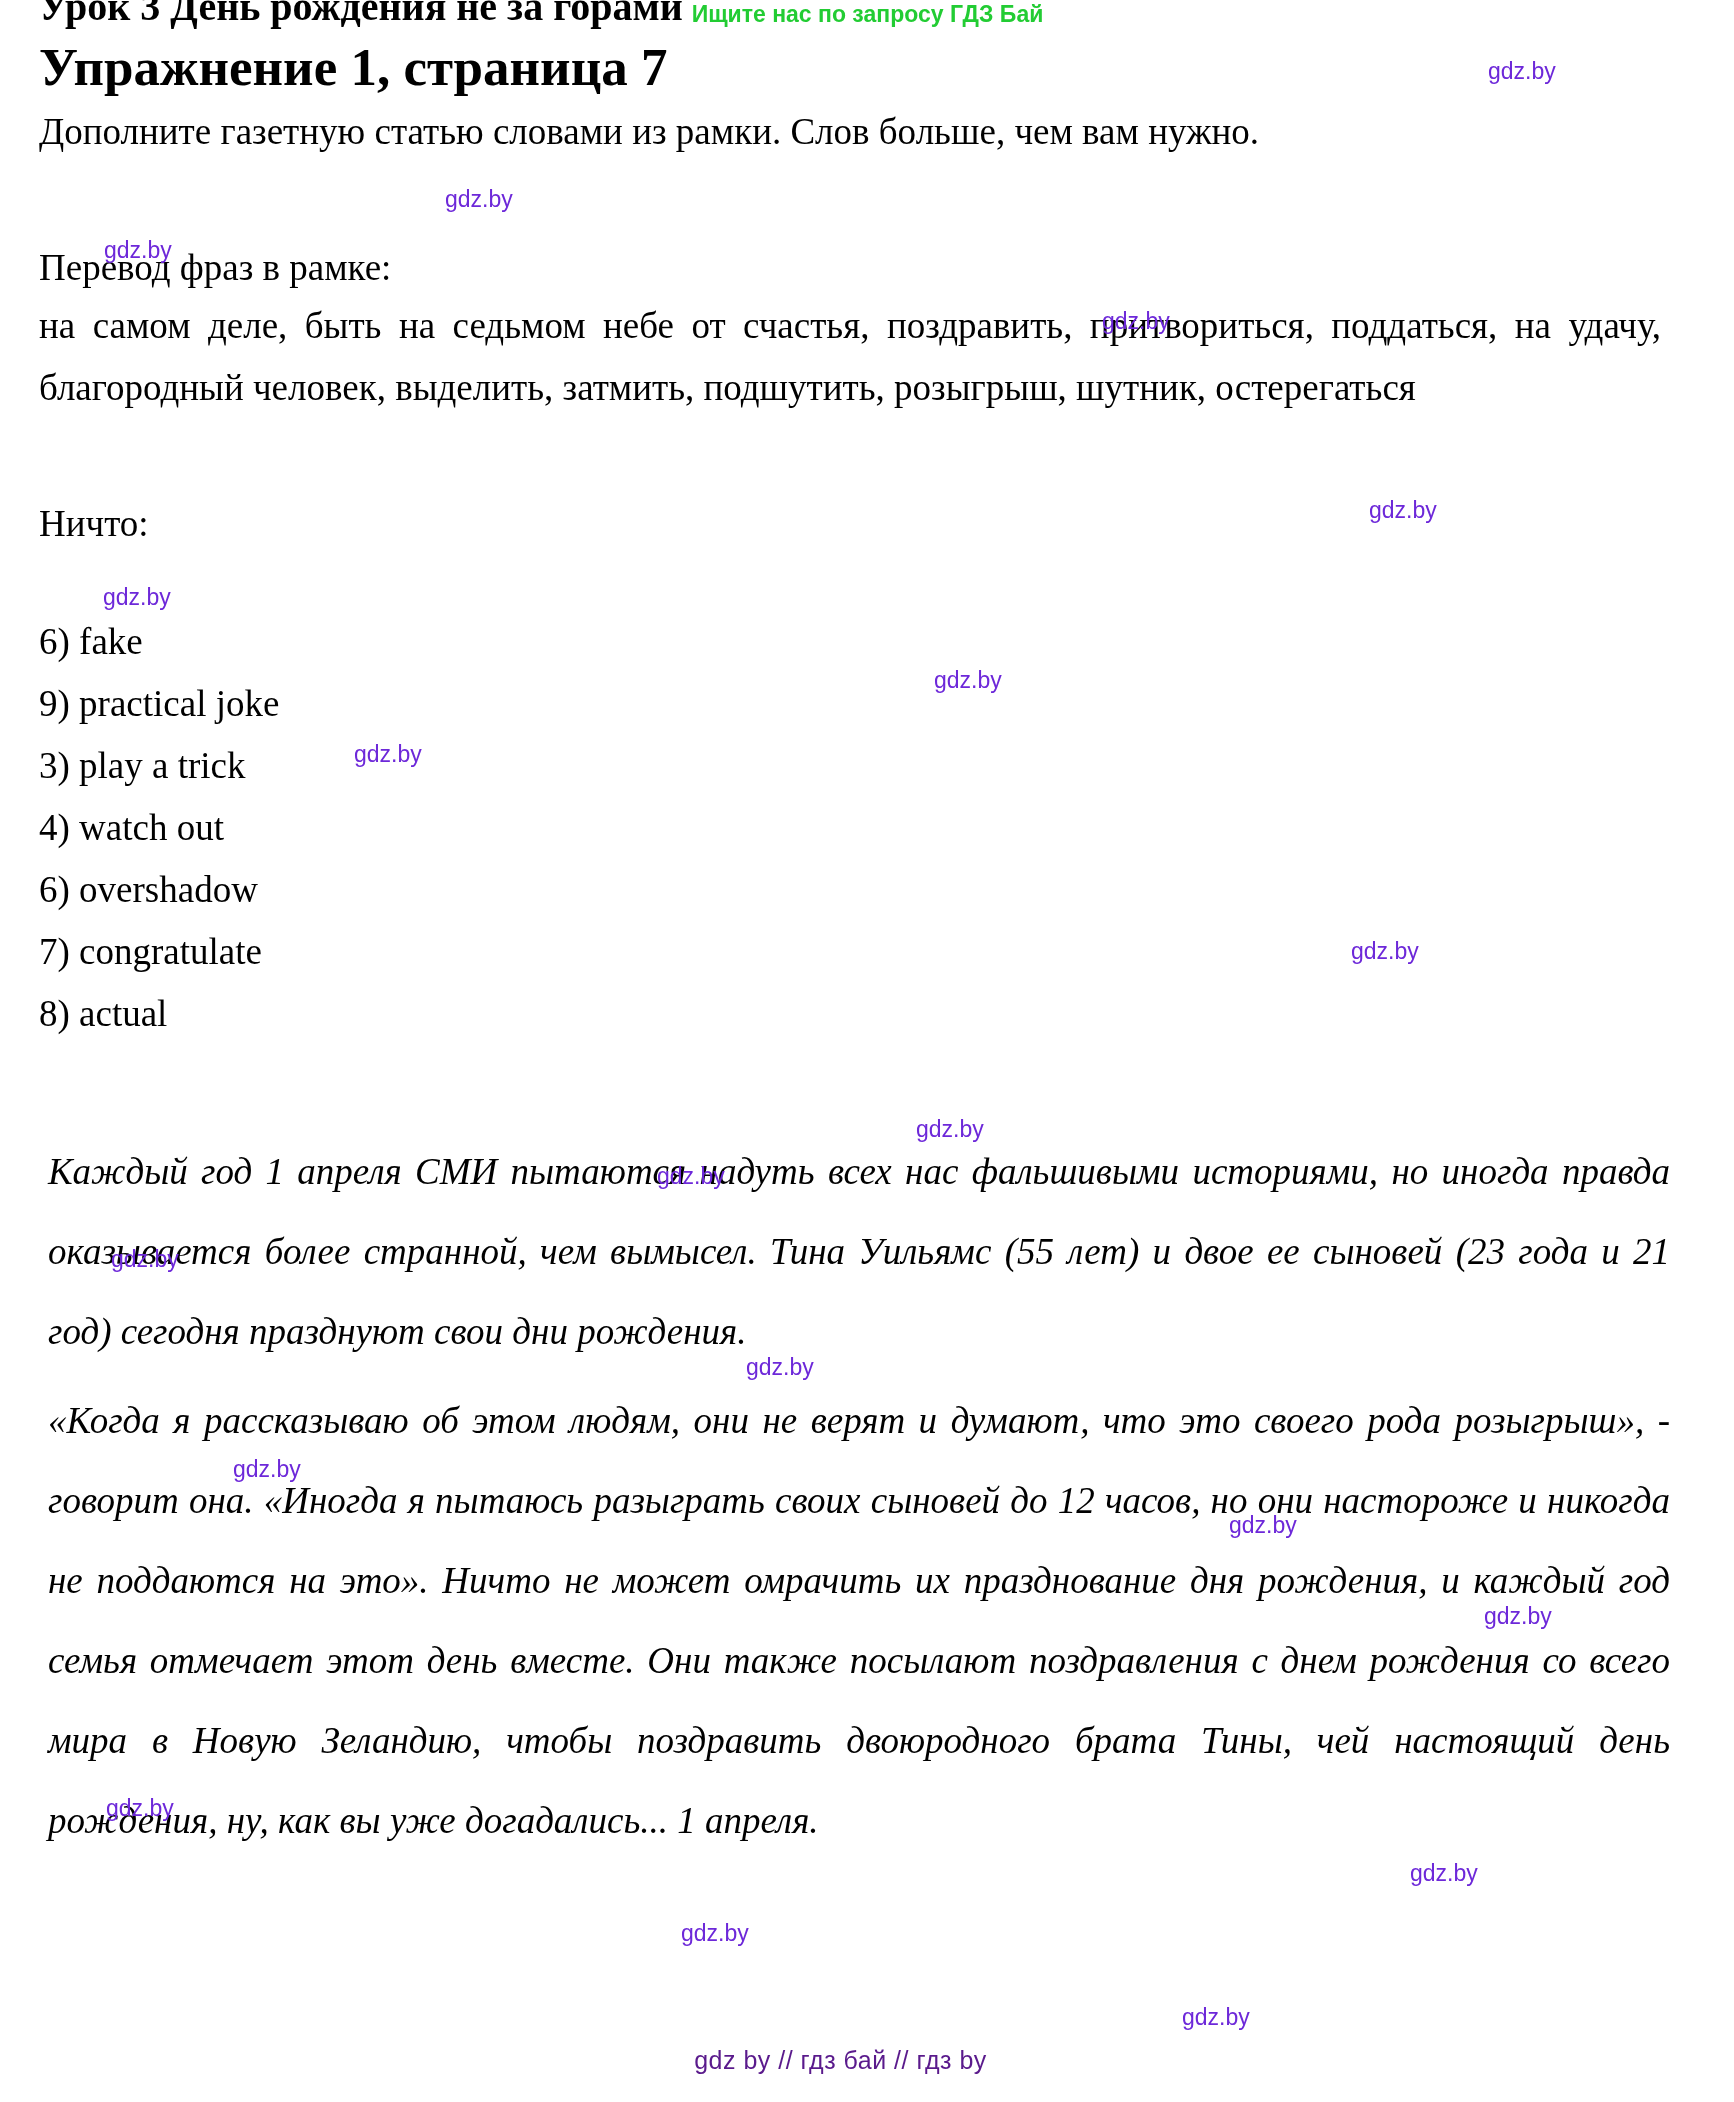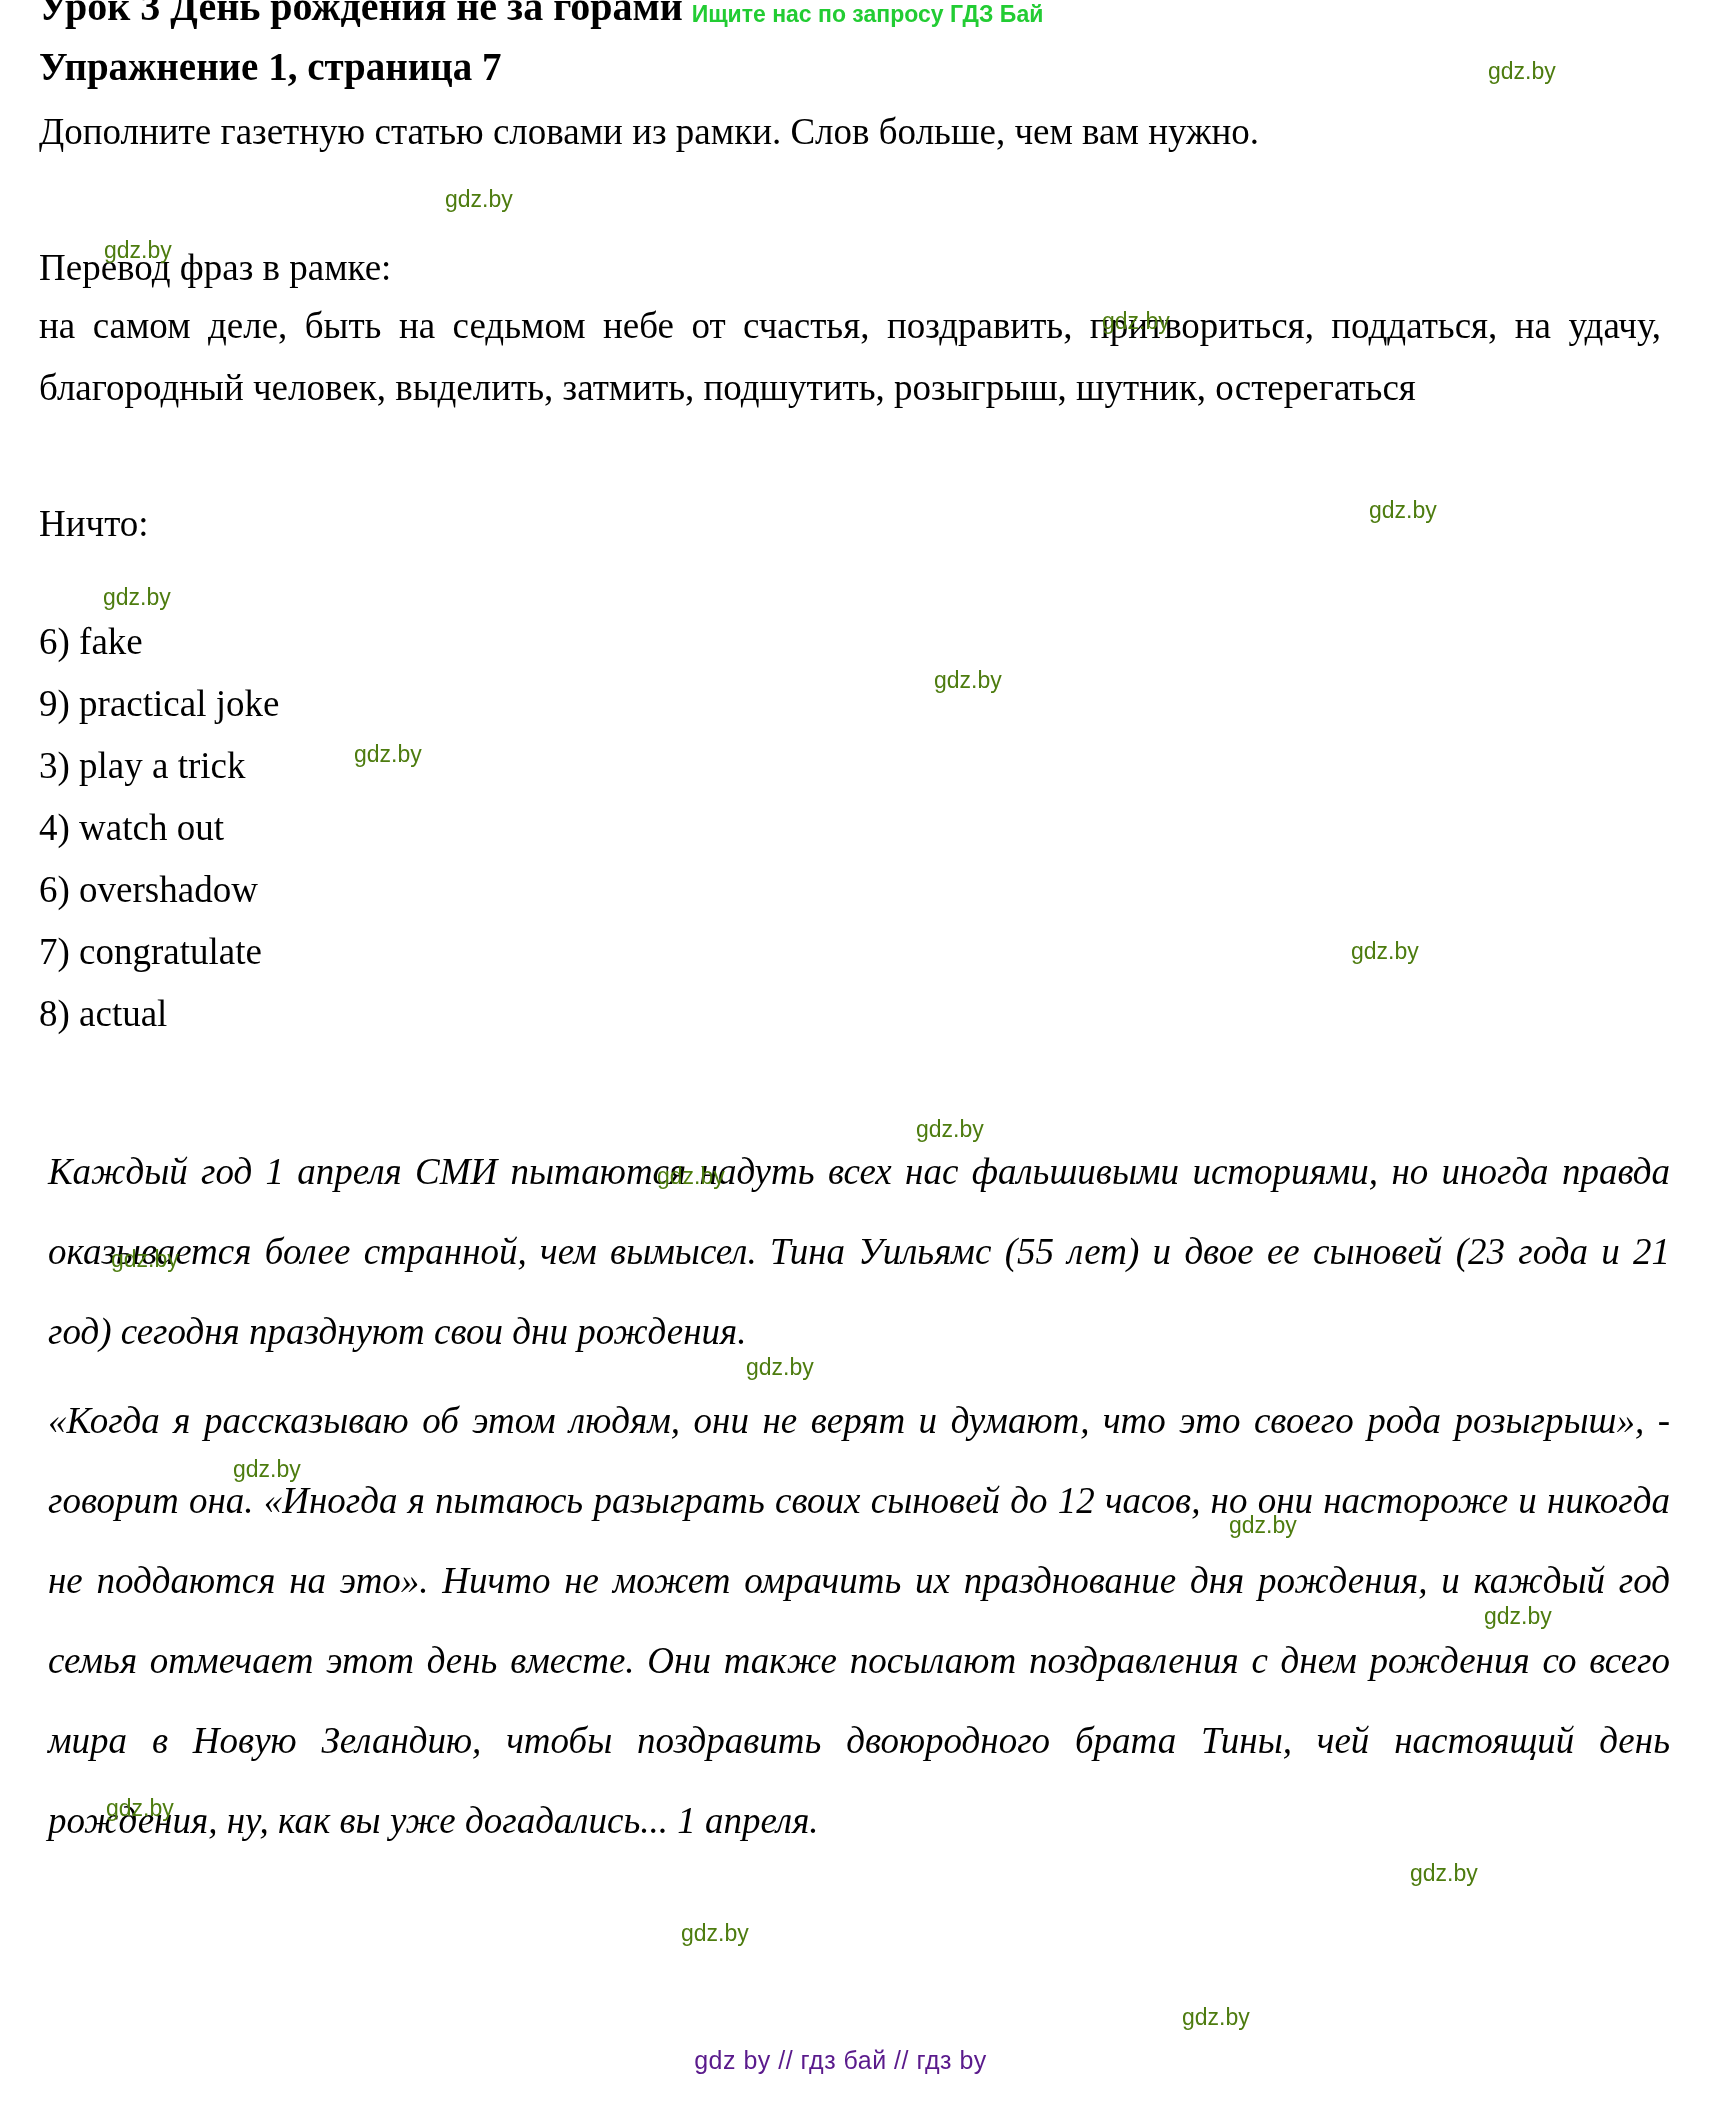--- a/index.html
+++ b/index.html
@@ -63,21 +63,21 @@
     height: 2102px;
   }
   .content {
     position: absolute;
     left: 39px;
     top: 39px;
     width: 1650px;
   }
 
   .exercise-title {
-    font-size: 39px;
+    font-size: 53px;
     font-weight: 700;
     line-height: 56px;
     margin: 0 0 5.6px 0;
   }
 
   .task-text {
     font-size: 37px;
     line-height: 62px;
     margin: 0;
     text-align: justify;
@@ -132,21 +132,21 @@
   .article-paragraph.last-justify {
     text-align-last: left;
   }
 
   
   .watermark {
     position: absolute;
     font-family: "Liberation Sans", "DejaVu Sans", sans-serif;
     font-size: 23px;
     font-weight: 400;
-    color: #4d7c0f;
+    color: #6d28d9;
     white-space: nowrap;
     z-index: 30;
     pointer-events: none;
   }
 
   
   .footer-links {
     position: absolute;
     left: 0;
     top: 2046px;

